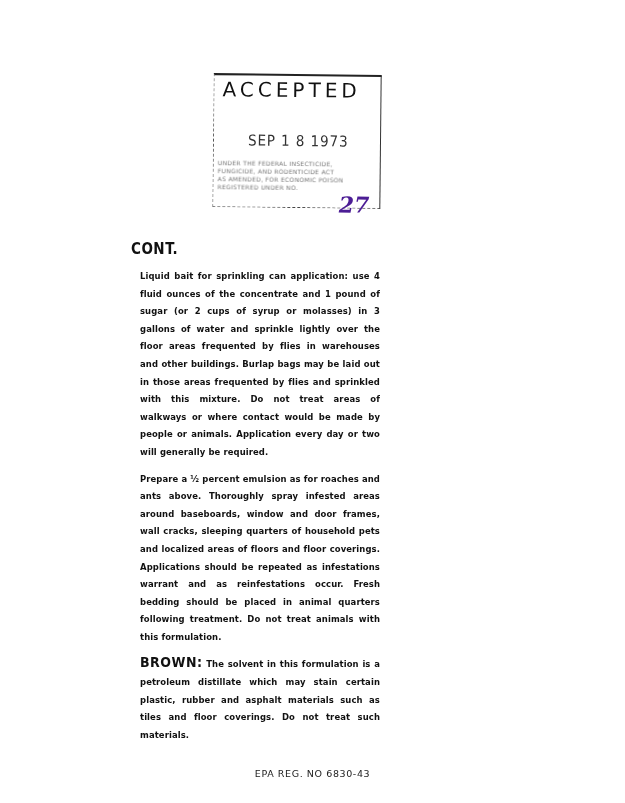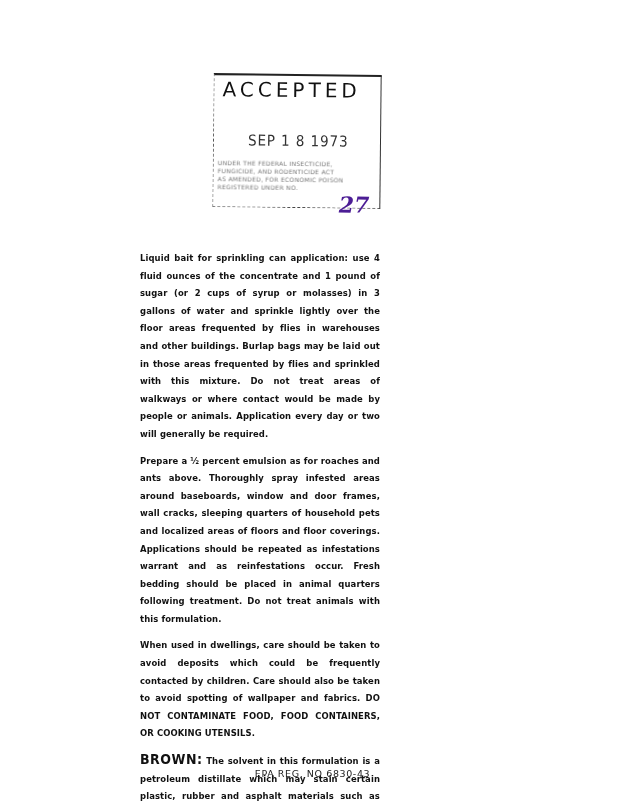--- a/index.html
+++ b/index.html
@@ -123,25 +123,25 @@
   <div class="stamp-fine">
     <div>UNDER THE FEDERAL INSECTICIDE,</div>
     <div>FUNGICIDE, AND RODENTICIDE ACT</div>
     <div>AS AMENDED, FOR ECONOMIC POISON</div>
     <div>REGISTERED UNDER NO.</div>
   </div>
   <div class="stamp-number">27</div>
 </div>
 
 <div class="content">
+  <div class="h-cont">CONT.</div>
   <p class="para">Liquid bait for sprinkling can application: use 4 fluid ounces of the concentrate and 1 pound of sugar (or 2 cups of syrup or molasses) in 3 gallons of water and sprinkle lightly over the floor areas frequented by flies in warehouses and other buildings. Burlap bags may be laid out in those areas frequented by flies and sprinkled with this mixture. Do not treat areas of walkways or where contact would be made by people or animals. Application every day or two will generally be required.</p>
 
   <p class="para">Prepare a ½ percent emulsion as for roaches and ants above. Thoroughly spray infested areas around baseboards, window and door frames, wall cracks, sleeping quarters of household pets and localized areas of floors and floor coverings. Applications should be repeated as infestations warrant and as reinfestations occur. Fresh bedding should be placed in animal quarters following treatment. Do not treat animals with this formulation.</p>
 
-  <p class="para">When used in dwellings, care should be taken to avoid deposits which could be frequently contacted by children. Care should also be taken to avoid spotting of wallpaper and fabrics. DO NOT CONTAMINATE FOOD, FOOD CONTAINERS, OR COOKING UTENSILS.</p>
 
   <p class="para note-block">
     <span class="note-label">BROWN:</span>
     <span>The solvent in this formulation is a petroleum distillate which may stain certain plastic, rubber and asphalt materials such as tiles and floor coverings. Do not treat such materials.</span>
   </p>
 </div>
 
 <div class="footer">EPA REG. NO 6830-43</div>
 
 </body></html>

